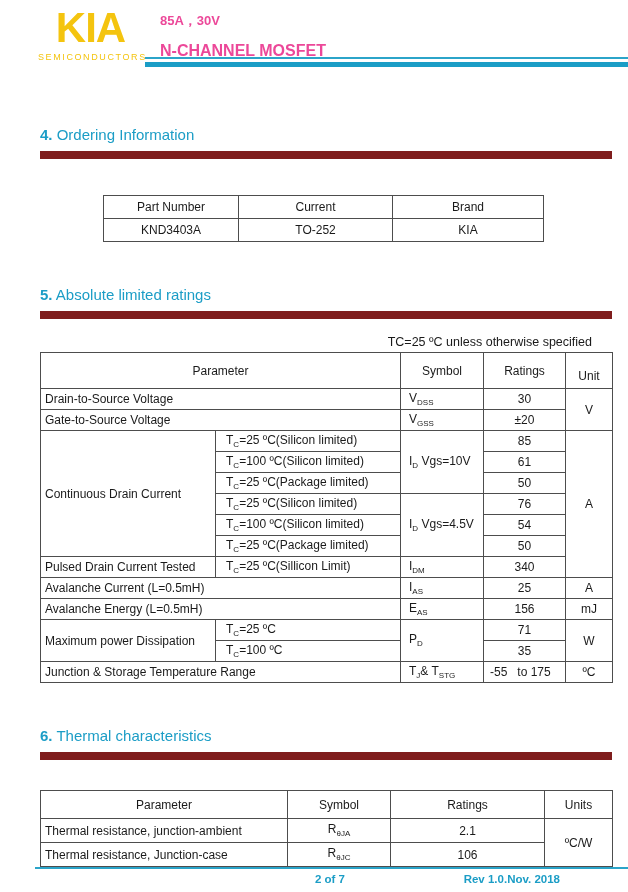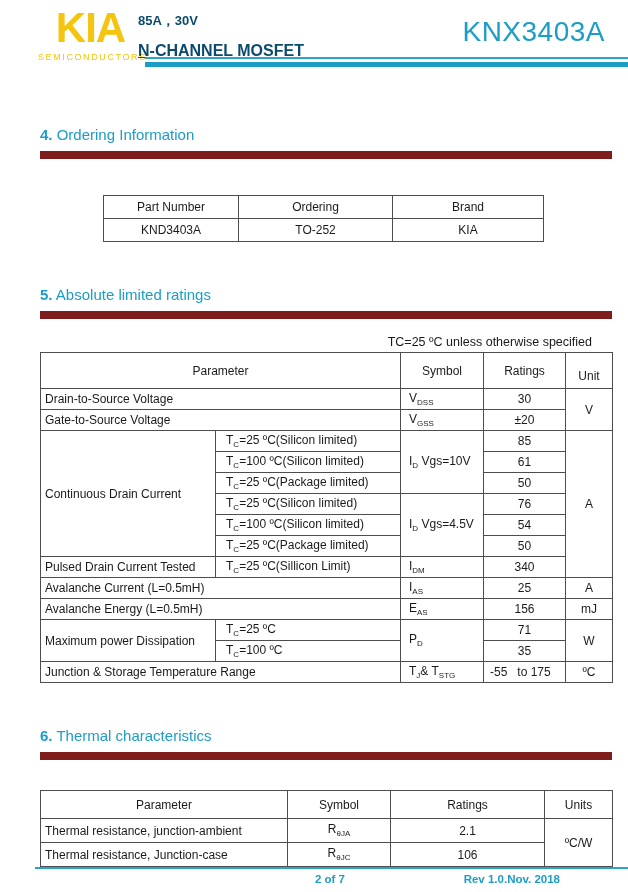--- a/index.html
+++ b/index.html
@@ -15,21 +15,21 @@
   .header{position:relative;height:80px;}
   .logo{position:absolute;left:38px;top:8px;width:105px;text-align:center;}
   .logo-main{
     font-size:42px;font-weight:bold;color:#f4c40f;
     letter-spacing:-1px;line-height:40px;
   }
   .logo-sub{
     font-size:9px;color:#f4c40f;letter-spacing:1.6px;
     margin-top:4px;white-space:nowrap;
   }
-  .header-mid{position:absolute;left:138px;top:12px;color:#0c4a6e;}
+  .header-mid{position:absolute;left:160px;top:12px;color:#ec4899;}
   .header-mid .l1{font-size:13px;font-weight:bold;}
   .header-mid .l2{font-size:16px;font-weight:bold;margin-top:12px;text-decoration:underline;}
   .part-title{
     position:absolute;right:23px;top:16px;
     font-size:28px;color:#1b9dc6;letter-spacing:0.5px;
   }
   .hline-thin{position:absolute;left:145px;right:0;top:57px;height:2px;background:#2ba4c9;}
   .hline-thick{position:absolute;left:145px;right:0;top:62px;height:5px;background:#1b9dc6;}
 
   
@@ -88,42 +88,41 @@
 
 <div class="header">
   <div class="logo">
     <div class="logo-main">KIA</div>
     <div class="logo-sub">SEMICONDUCTORS</div>
   </div>
   <div class="header-mid">
     <div class="l1">85A，30V</div>
     <div class="l2">N-CHANNEL MOSFET</div>
   </div>
-  <div class="part-title">KNX3403A</div>
   <div class="hline-thin"></div>
   <div class="hline-thick"></div>
 </div>
 
 <div class="content">
 
   <div class="sec-heading mt-s4">
     <span class="num">4.</span>
     <span>Ordering Information</span>
   </div>
 
   <table class="ord-table">
     <colgroup>
         <col style="width:135px">
         <col style="width:154px">
         <col style="width:151px">
       </colgroup>
     <tbody>
       <tr>
         <td>Part Number</td>
-        <td>Ordering</td>
+        <td>Current</td>
         <td>Brand</td>
       </tr>
       <tr>
         <td>KND3403A</td>
         <td>TO-252</td>
         <td>KIA</td>
       </tr>
     </tbody>
   </table>
 

